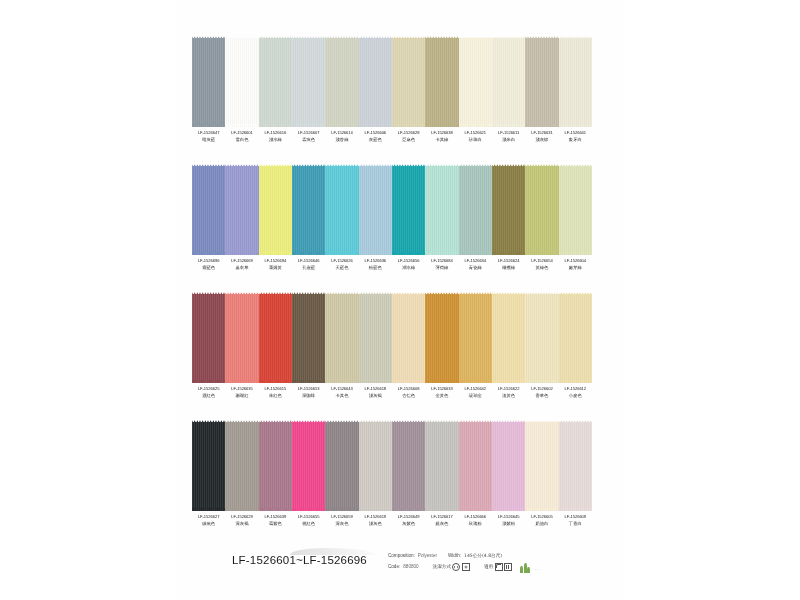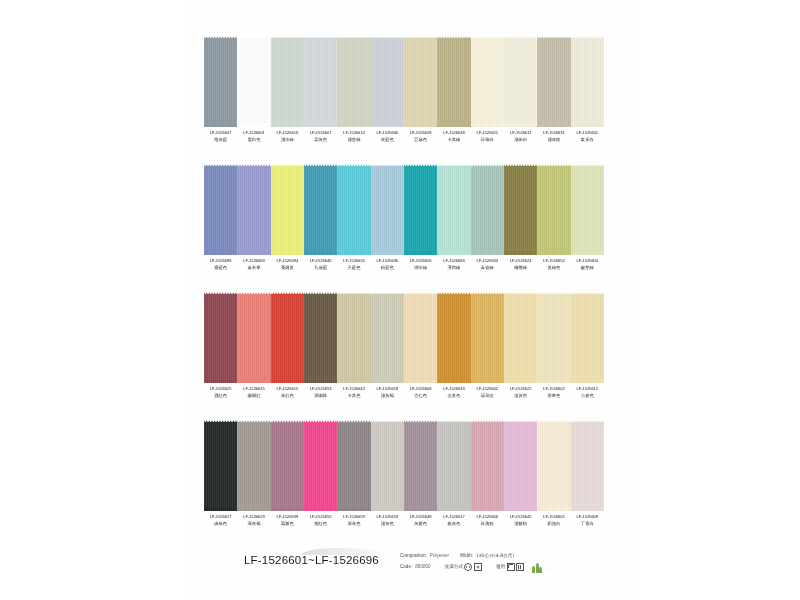--- a/index.html
+++ b/index.html
@@ -8,21 +8,21 @@
     width: 800px;
     height: 600px;
     background: #ffffff;
     font-family: "Liberation Sans", sans-serif;
     overflow: hidden;
     position: relative;
   }
 
   #catalog-page {
     position: absolute;
-    left: 188px;
+    left: 176px;
     top: 0;
     width: 448px;
     height: 600px;
     background: #fefefe;
   }
 
   .swatch-row {
     position: absolute;
     left: 16px;
     width: 400px;

